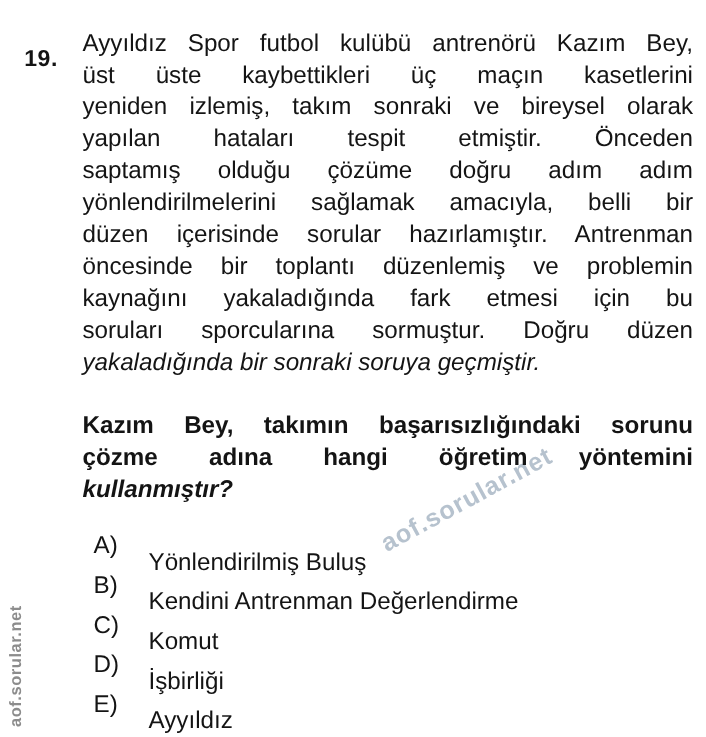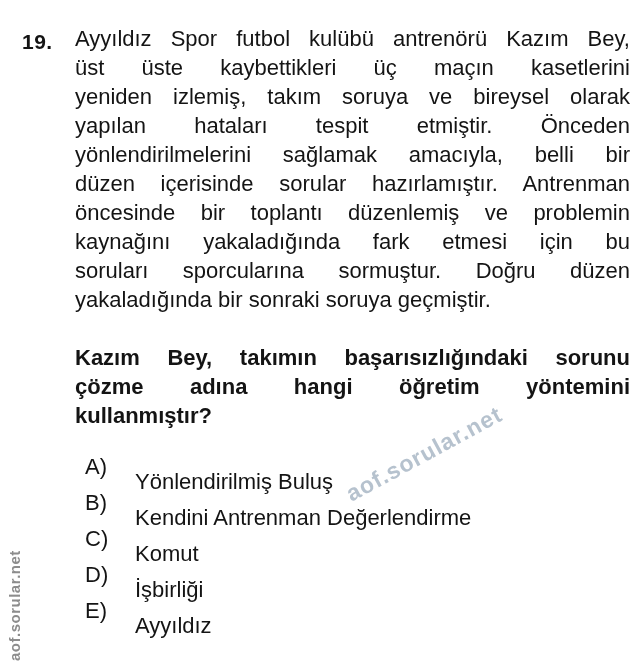--- a/index.html
+++ b/index.html
@@ -8,21 +8,21 @@
     width: 642px;
     height: 670px;
     background: #ffffff;
     overflow: hidden;
     font-family: "Liberation Sans", sans-serif;
     color: #141414;
   }
   .qnum {
     position: absolute;
     left: 22px;
-    top: 30px;
+    top: 42px;
     font-size: 21px;
     font-weight: bold;
     z-index: 2;
     letter-spacing: 0.5px;
   }
   .content {
     position: absolute;
     left: 75px;
     top: 24px;
     width: 555px;
@@ -30,20 +30,21 @@
   }
   .bline {
     font-size: 22px;
     line-height: 29px;
     text-align: justify;
     text-align-last: justify;
   }
   .bline.lastline {
     text-align: center;
     text-align-last: left;
+    font-style: italic;
   }
   .qline { font-weight: bold; }
   .gap-question { height: 29px; }
   .gap-options { height: 19px; }
   .opt {
     display: flex;
     align-items: center;
     height: 36px;
     font-size: 22px;
     line-height: 26px;
@@ -90,22 +91,23 @@
 
   <div class="wm-diag">aof.sorular.net</div>
   <div class="wm-vert">aof.sorular.net</div>
 
   <div class="qnum">19.</div>
 
   <div class="content">
 
     <div class="bline">Ayyıldız Spor futbol kulübü antrenörü Kazım Bey,</div>
     <div class="bline">üst üste kaybettikleri üç maçın kasetlerini</div>
-    <div class="bline">yeniden izlemiş, takım soruya ve bireysel olarak</div>
+    <div class="bline">yeniden izlemiş, takım sonraki ve bireysel olarak</div>
     <div class="bline">yapılan hataları tespit etmiştir. Önceden</div>
+    <div class="bline">saptamış olduğu çözüme doğru adım adım</div>
     <div class="bline">yönlendirilmelerini sağlamak amacıyla, belli bir</div>
     <div class="bline">düzen içerisinde sorular hazırlamıştır. Antrenman</div>
     <div class="bline">öncesinde bir toplantı düzenlemiş ve problemin</div>
     <div class="bline">kaynağını yakaladığında fark etmesi için bu</div>
     <div class="bline">soruları sporcularına sormuştur. Doğru düzen</div>
     <div class="bline lastline">yakaladığında bir sonraki soruya geçmiştir.</div>
 
     <div class="gap-question"></div>
 
     <div class="bline qline">Kazım Bey, takımın başarısızlığındaki sorunu</div>

